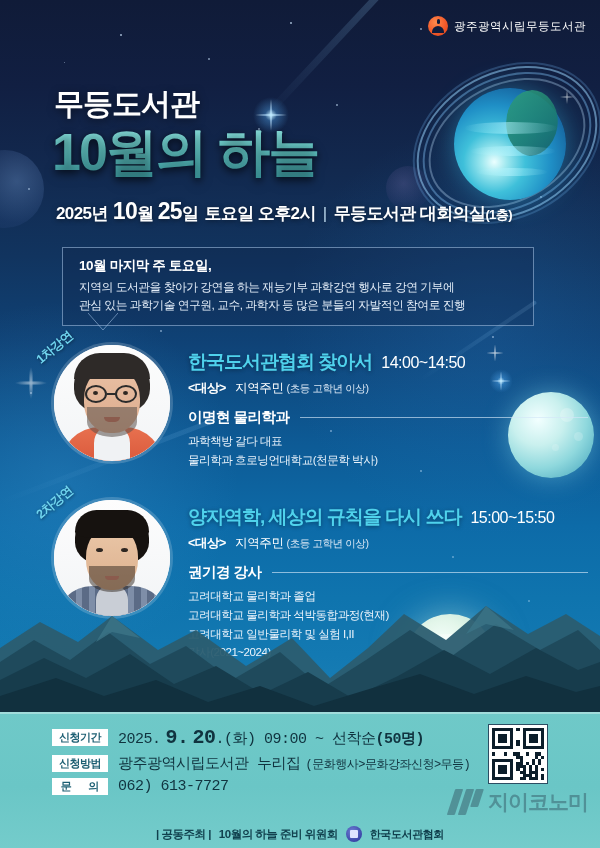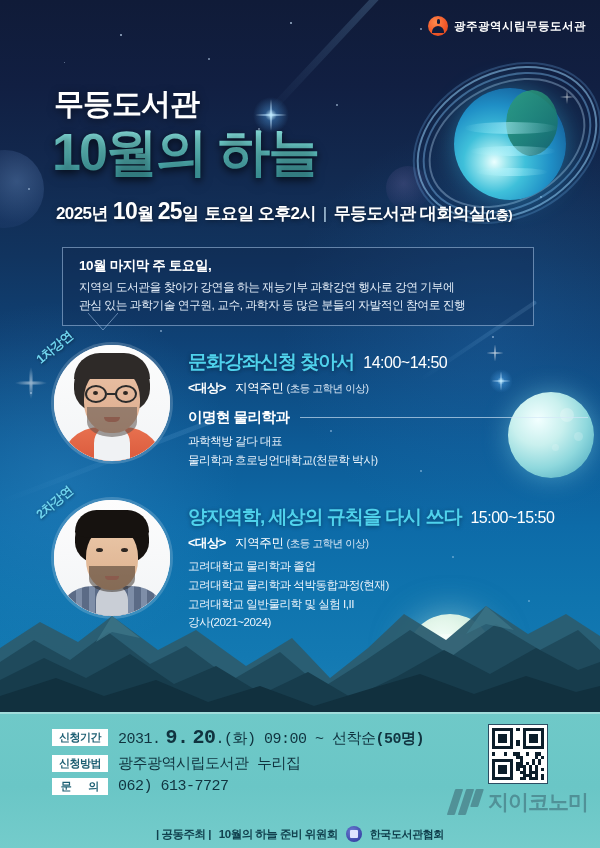--- a/index.html
+++ b/index.html
@@ -88,21 +88,21 @@
     position:relative; flex:0 0 auto;
   }
   .logo-mark::before {
     content:""; position:absolute; left:4px; top:10px; width:12px; height:7px;
     background:#0f1c3c; border-radius:6px 6px 0 0;
   }
   .logo-mark::after {
     content:""; position:absolute; left:8.5px; top:3px; width:3px; height:5px;
     background:#0f1c3c; border-radius:2px;
   }
-  .logo-text { color:#ffffff; font-size:11.5px; font-weight:bold; letter-spacing:.5px; white-space:nowrap; }
+  .logo-text { color:#ffffff; font-size:11.5px; font-weight:normal; letter-spacing:.5px; white-space:nowrap; }
 
   
   .title-sub {
     position:absolute; left:54px; top:84px;
     font-size:30px; font-weight:bold; color:#ffffff; letter-spacing:-1px;
     text-shadow:0 2px 9px rgba(0,0,0,.55);
   }
   .title-main {
     position:absolute; left:52px; top:126px;
     font-size:52px; font-weight:bold; letter-spacing:-2px; line-height:1;
@@ -380,21 +380,21 @@
         <div class="p-glass" style="left:61px;top:40px;width:22px;height:18px;"></div>
         <div class="p-bridge" style="left:53px;top:48px;width:9px;"></div>
         <div class="p-eye" style="left:39px;top:46px;width:5px;height:4px;"></div>
         <div class="p-eye" style="left:69px;top:46px;width:5px;height:4px;"></div>
         <div class="p-mouth" style="left:50px;top:72px;width:16px;height:5px;"></div>
       </div>
     </div>
 
     <div class="lec-text">
       <div class="lec-head">
-        <span class="lec-title">문화강좌신청 찾아서</span>
+        <span class="lec-title">한국도서관협회 찾아서</span>
         <span class="lec-time">14:00~14:50</span>
       </div>
       <div class="lec-target">
         <b>&lt;대상&gt;</b>
         <span style="margin-left:6px;">지역주민</span>
         <span class="tiny">(초등 고학년 이상)</span>
       </div>
       <div class="lec-speaker-row">
         <span class="lec-speaker">이명현 물리학과</span>
         <span class="lec-rule"></span>
@@ -426,20 +426,24 @@
     <div class="lec-text">
       <div class="lec-head">
         <span class="lec-title">양자역학, 세상의 규칙을 다시 쓰다</span>
         <span class="lec-time">15:00~15:50</span>
       </div>
       <div class="lec-target">
         <b>&lt;대상&gt;</b>
         <span style="margin-left:6px;">지역주민</span>
         <span class="tiny">(초등 고학년 이상)</span>
       </div>
+      <div class="lec-speaker-row">
+        <span class="lec-speaker">권기경 강사</span>
+        <span class="lec-rule"></span>
+      </div>
       <div class="lec-bio">
         <div>고려대학교 물리학과 졸업</div>
         <div>고려대학교 물리학과 석박동합과정(현재)</div>
         <div>고려대학교 일반물리학 및 실험 I,II</div>
         <div>강사(2021~2024)</div>
       </div>
     </div>
   </div>
 
   <div class="big-moon">
@@ -458,32 +462,33 @@
     </svg>
   </div>
 
   <div class="footer">
     <div class="footer-strip-top"></div>
 
     <div class="reg">
       <div class="reg-row">
         <div class="reg-label">신청기간</div>
         <div class="reg-val">
-          <span>2031.</span>
+          <span>2025.</span>
           <span class="bignum" style="margin-left:5px;">9.</span>
           <span class="bignum" style="margin-left:4px;">20</span>
           <span>.(화) 09:00 ~ 선착순</span>
           <span class="bold">(50명)</span>
         </div>
       </div>
 
       <div class="reg-row">
         <div class="reg-label">신청방법</div>
         <div class="reg-val">
           <span>광주광역시립도서관 누리집</span>
+          <span class="sm" style="margin-left:5px;">(문화행사&gt;문화강좌신청&gt;무등)</span>
         </div>
       </div>
 
       <div class="reg-row">
         <div class="reg-label spaced">문 의</div>
         <div class="reg-val">062) 613-7727</div>
       </div>
     </div>
 
     <div class="qr">

